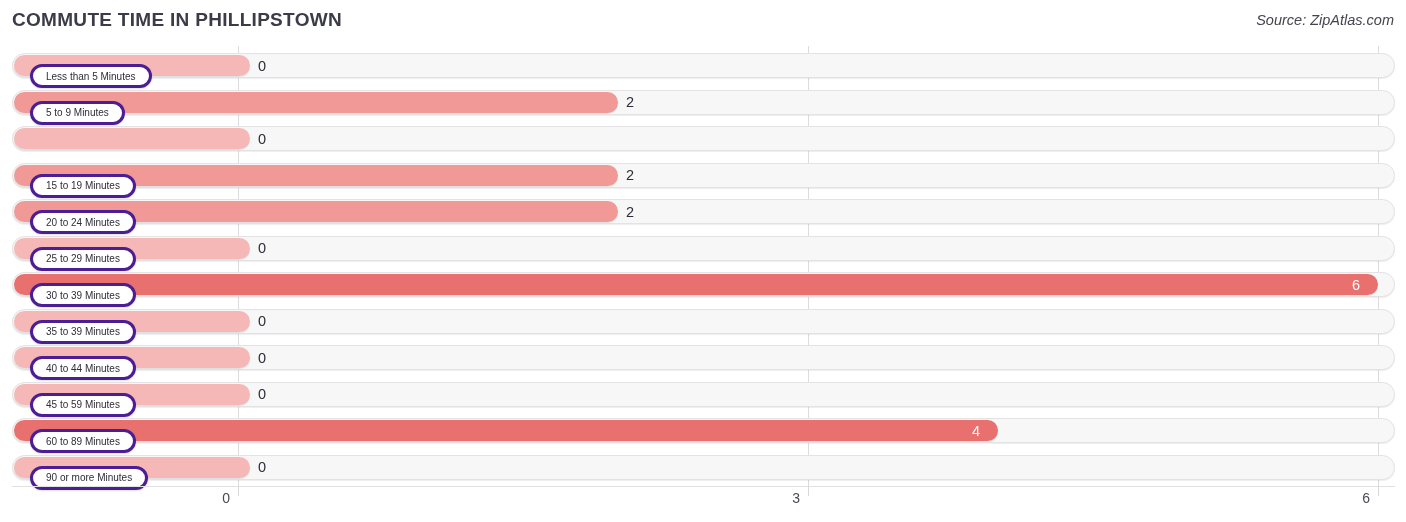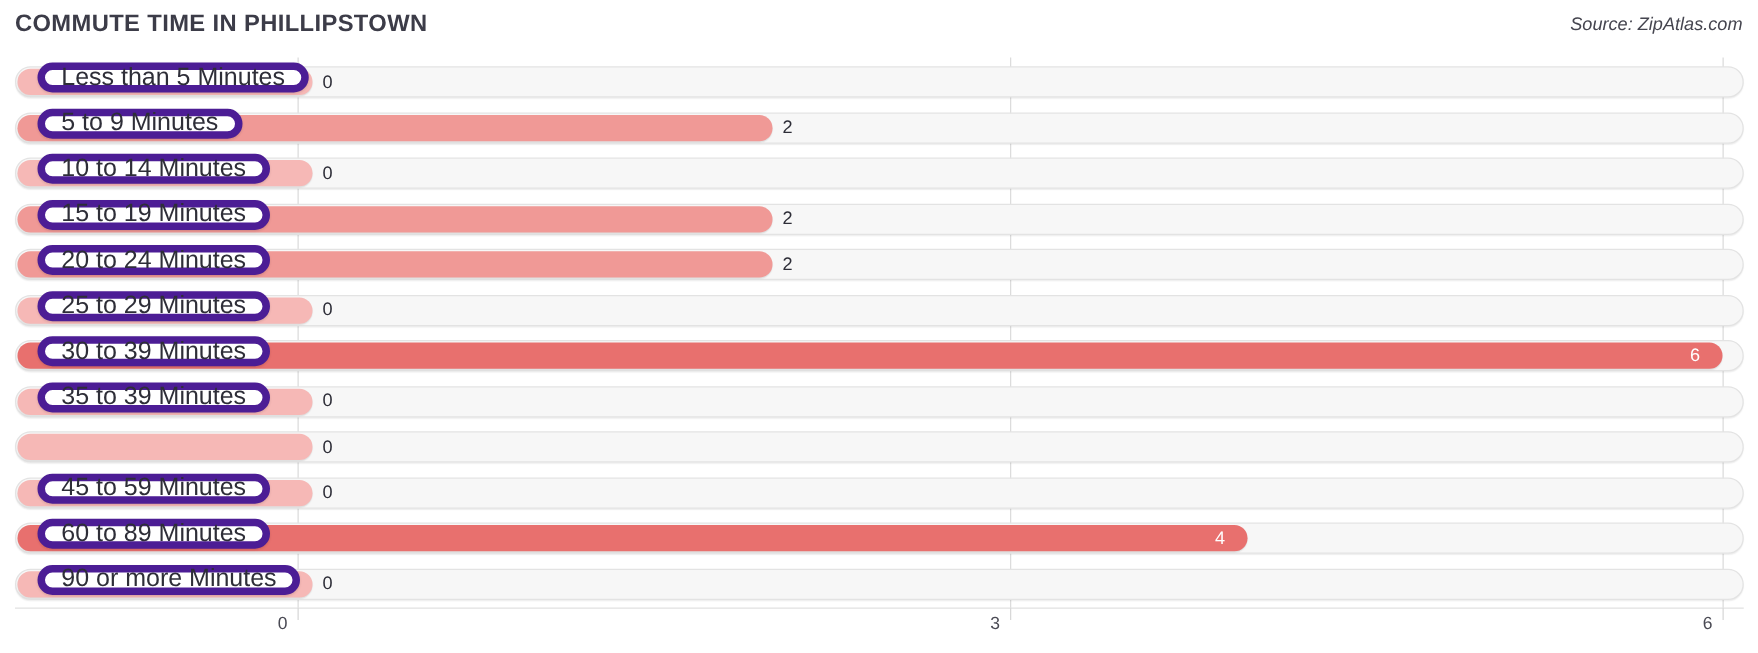--- a/index.html
+++ b/index.html
@@ -39,28 +39,28 @@
     box-shadow:0 1px 1px rgba(0,0,0,.07);
   }
 
   .bar{
     position:absolute;left:14px;top:5px;height:21px;
     border-radius:11px;
     box-shadow:0 1px 1px rgba(0,0,0,.10);
   }
 
   .pill{
-    position:absolute;top:0;height:24px;left:30px;
+    position:absolute;top:14px;height:24px;left:30px;
     background:#ffffff;
-    border:6px solid #4c1d95;
+    border:3px solid #4c1d95;
     border-radius:12px;
     box-sizing:border-box;
     display:flex;align-items:center;
     padding:0 13px;
-    font-size:20px;color:#2e2e38;white-space:nowrap;
+    font-size:10px;color:#2e2e38;white-space:nowrap;
     box-shadow:0 1px 2px rgba(0,0,0,.13);
   }
 
   .vlabel{
     position:absolute;top:4px;height:23px;display:flex;align-items:center;
     font-size:14.5px;white-space:nowrap;
   }
   .vlabel.outside{color:#2e2e38;}
   .vlabel.inside{color:#ffffff;}
 
@@ -101,23 +101,20 @@
         <div class="track"></div>
         <div class="bar" style="width: 604px; background: rgb(240, 153, 150);"></div>
         <div class="pill">
           <span>5 to 9 Minutes</span>
         </div>
         <div class="vlabel outside" style="left: 626px;">2</div>
       </div>
       <div class="row" style="top: 77px; width: 1406px;">
         <div class="track"></div>
         <div class="bar" style="width: 236px; background: rgb(246, 184, 182);"></div>
-        <div class="pill">
-          <span>10 to 14 Minutes</span>
-        </div>
         <div class="vlabel outside" style="left: 258px;">0</div>
       </div>
       <div class="row" style="top: 113.5px; width: 1406px;">
         <div class="track"></div>
         <div class="bar" style="width: 604px; background: rgb(240, 153, 150);"></div>
         <div class="pill">
           <span>15 to 19 Minutes</span>
         </div>
         <div class="vlabel outside" style="left: 626px;">2</div>
       </div>
@@ -149,20 +146,23 @@
         <div class="track"></div>
         <div class="bar" style="width: 236px; background: rgb(246, 184, 182);"></div>
         <div class="pill">
           <span>35 to 39 Minutes</span>
         </div>
         <div class="vlabel outside" style="left: 258px;">0</div>
       </div>
       <div class="row" style="top: 296px; width: 1406px;">
         <div class="track"></div>
         <div class="bar" style="width: 236px; background: rgb(246, 184, 182);"></div>
+        <div class="pill">
+          <span>40 to 44 Minutes</span>
+        </div>
         <div class="vlabel outside" style="left: 258px;">0</div>
       </div>
       <div class="row" style="top: 332.5px; width: 1406px;">
         <div class="track"></div>
         <div class="bar" style="width: 236px; background: rgb(246, 184, 182);"></div>
         <div class="pill">
           <span>45 to 59 Minutes</span>
         </div>
         <div class="vlabel outside" style="left: 258px;">0</div>
       </div>

